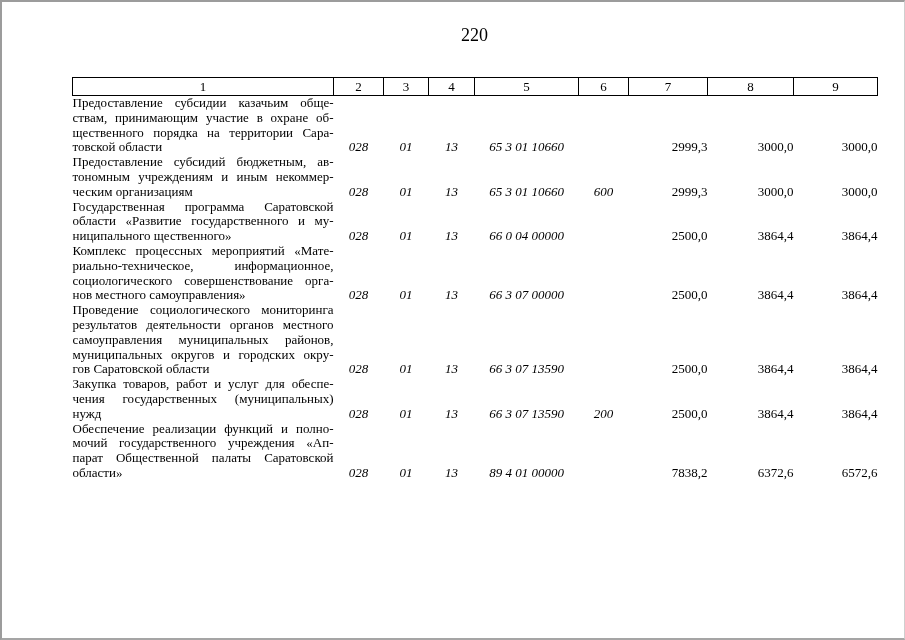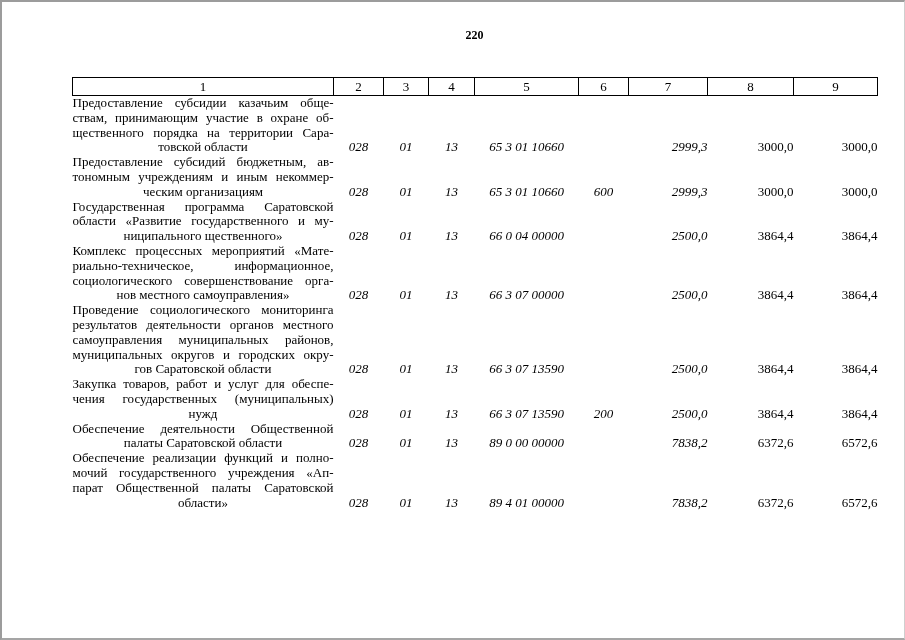--- a/index.html
+++ b/index.html
@@ -16,23 +16,22 @@
     overflow: hidden;
     font-family: "Liberation Serif", "DejaVu Serif", serif;
     color: #000;
   }
   .page-number {
     position: absolute;
     top: 26px;
     left: 70px;
     width: 805px;
     text-align: center;
-    font-size: 12px;
+    font-size: 18px;
     line-height: 15px;
-    font-weight: bold;
   }
   table.budget {
     position: absolute;
     top: 75px;
     left: 70px;
     width: 805px;
     table-layout: fixed;
     border-collapse: collapse;
     font-size: 13px;
   }
@@ -48,25 +47,25 @@
   }
   table.budget td {
     padding: 0;
     vertical-align: bottom;
     line-height: 14.8px;
     font-size: 13px;
   }
   td.cell-desc { padding: 0 3px 0 6px; }
   td.cell-center { text-align: center; font-style: italic; }
   td.cell-right { text-align: right; }
-  td.pad7 { padding-right: 7px; font-style: italic; }
+  td.pad7 { padding-right: 7px; }
   td.pad8 { padding-right: 8px; }
   td.pad1 { padding-right: 1px; }
   .jline { text-align: justify; text-align-last: justify; }
-  .eline { text-align: center; }
+  .eline { text-align: left; }
 </style>
 </head>
 <body>
 
 <div class="page-number">220</div>
 
 <table class="budget">
   <colgroup>
     <col style="width:261px">
       <col style="width:50px">
@@ -181,34 +180,20 @@
       <td class="cell-center">01</td>
       <td class="cell-center">13</td>
       <td class="cell-center">66 3 07 13590</td>
       <td class="cell-center">200</td>
       <td class="cell-right pad7">2500,0</td>
       <td class="cell-right pad8">3864,4</td>
       <td class="cell-right pad1">3864,4</td>
     </tr>
     <tr>
       <td class="cell-desc">
-          <div class="jline">Обеспечение деятельности Общественной</div>
-          <div class="eline">палаты Саратовской области</div>
-        </td>
-      <td class="cell-center">028</td>
-      <td class="cell-center">01</td>
-      <td class="cell-center">13</td>
-      <td class="cell-center">89 0 00 00000</td>
-      <td class="cell-center"></td>
-      <td class="cell-right pad7">7838,2</td>
-      <td class="cell-right pad8">6372,6</td>
-      <td class="cell-right pad1">6572,6</td>
-    </tr>
-    <tr>
-      <td class="cell-desc">
           <div class="jline">Обеспечение реализации функций и полно-</div>
           <div class="jline">мочий государственного учреждения «Ап-</div>
           <div class="jline">парат Общественной палаты Саратовской</div>
           <div class="eline">области»</div>
         </td>
       <td class="cell-center">028</td>
       <td class="cell-center">01</td>
       <td class="cell-center">13</td>
       <td class="cell-center">89 4 01 00000</td>
       <td class="cell-center"></td>

